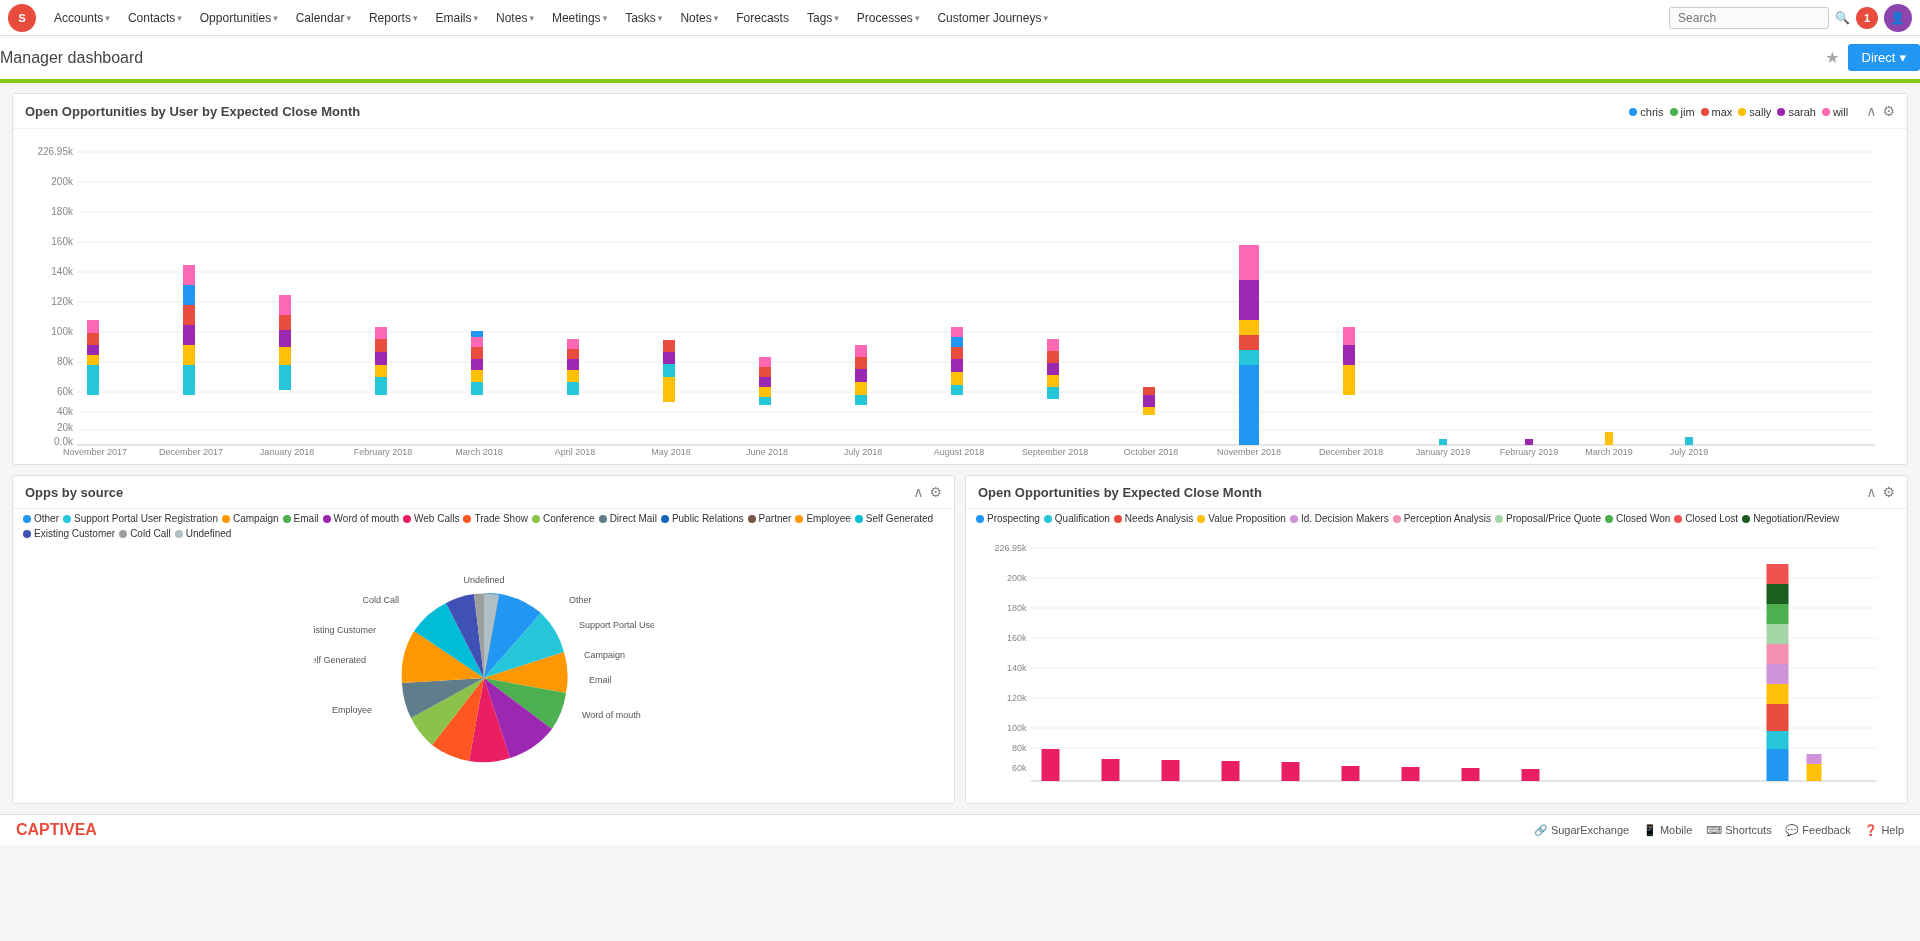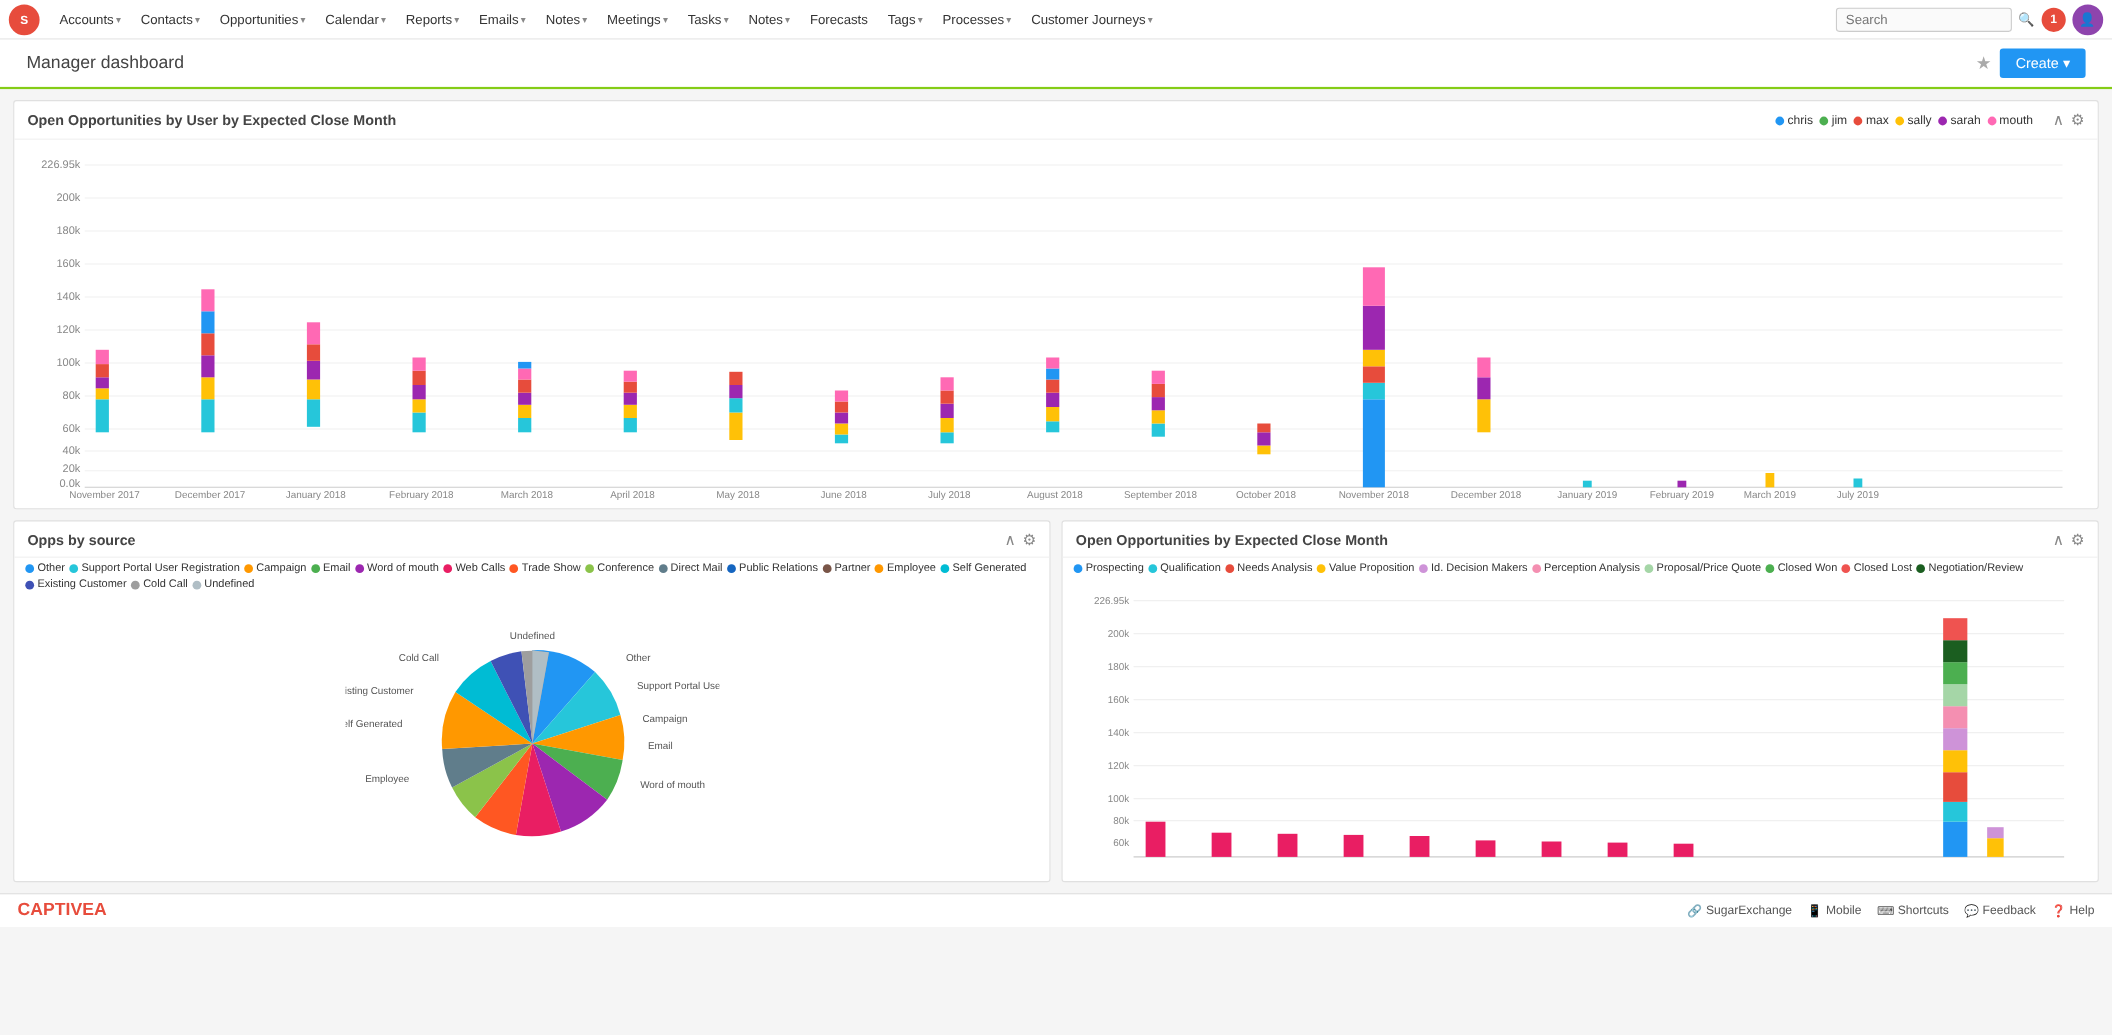--- a/index.html
+++ b/index.html
@@ -50,22 +50,22 @@
     .nav-avatar {
       width: 28px; height: 28px; border-radius: 50%;
       background: #8e44ad; cursor: pointer;
       display: flex; align-items: center; justify-content: center;
       color: #fff; font-size: 12px;
     }
 
     
     .subheader {
       background: #fff;
-      padding: 8px 24px;
-      border-bottom: 2px solid #84cc16;
+      padding: 8px 0;
+      border-bottom: 4px solid #84cc16;
       display: flex; align-items: center; justify-content: space-between;
     }
     .page-title { font-size: 16px; font-weight: normal; color: #444; }
     .subheader-actions { display: flex; align-items: center; gap: 8px; }
     .btn-create {
       background: #2196F3; color: #fff; border: none;
       padding: 6px 14px; border-radius: 3px; cursor: pointer;
       font-size: 13px; display: flex; align-items: center; gap: 4px;
     }
     .star-icon { color: #aaa; font-size: 16px; cursor: pointer; }
@@ -188,21 +188,21 @@
     <div class="nav-notif">1</div>
     <div class="nav-avatar">👤</div>
   </div>
 </nav>
 
 <div class="subheader">
   <span class="page-title">Manager dashboard</span>
   <div class="subheader-actions">
     <span class="star-icon">★</span>
     <button class="btn-create">
-      <span>Create</span>
+      <span>Direct</span>
       <span>▾</span>
     </button>
   </div>
 </div>
 
 <div class="content">
 
   <div class="panel">
     <div class="panel-header">
       <span class="panel-title">Open Opportunities by User by Expected Close Month</span>
@@ -223,21 +223,21 @@
             <span class="legend-item">
               <span class="legend-dot" style="background:#FFC107"></span>
               <span>sally</span>
             </span>
             <span class="legend-item">
               <span class="legend-dot" style="background:#9C27B0"></span>
               <span>sarah</span>
             </span>
             <span class="legend-item">
               <span class="legend-dot" style="background:#FF69B4"></span>
-              <span>mouth</span>
+              <span>will</span>
             </span>
           </div>
         <span class="panel-ctrl-btn">∧</span>
         <span class="panel-ctrl-btn">⚙</span>
       </div>
     </div>
     <div class="chart-area">
       <svg id="top-chart-svg" width="100%" height="320" viewBox="0 0 1850 320">
 
         <text x="38" y="18" text-anchor="end" font-size="10" fill="#888">226.95k</text>

